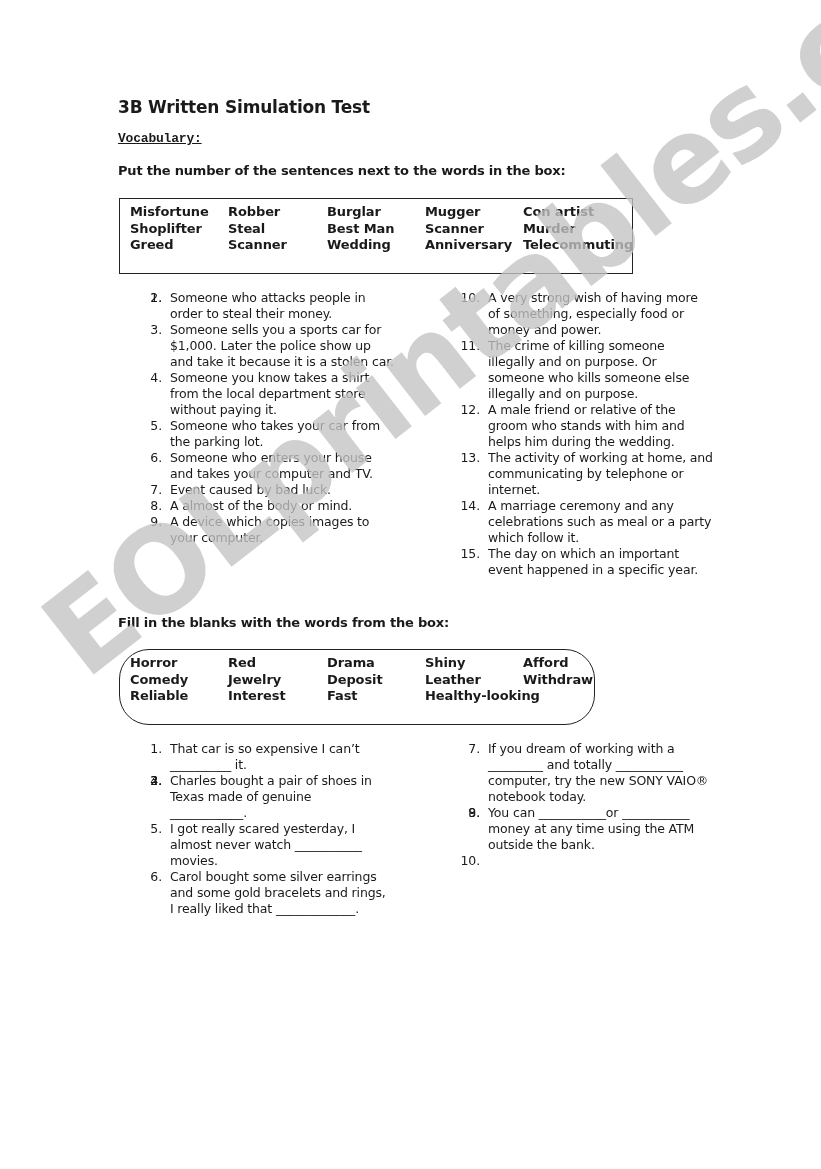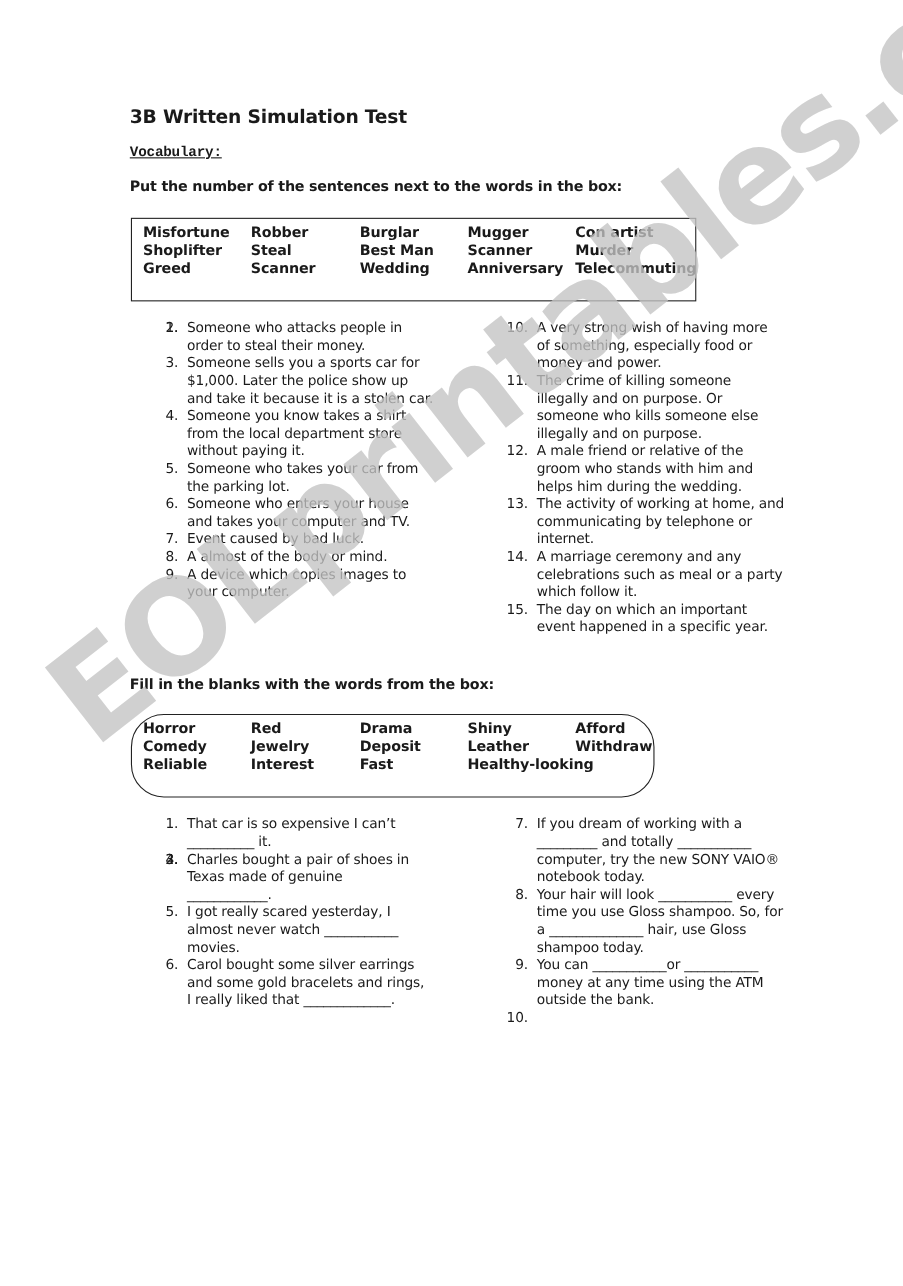--- a/index.html
+++ b/index.html
@@ -97,19 +97,19 @@
   <ul class="list" id="p2left" style="left:130px;top:741px;width:260px;">
       <li><span class="num">1.</span><span>That car is so expensive I can’t __________ it.</span></li>
       <li><span class="num">2.</span></li>
       <li><span class="num">3.</span></li>
       <li><span class="num">4.</span><span>Charles bought a pair of shoes in Texas made of genuine ____________.</span></li>
       <li><span class="num">5.</span><span>I got really scared yesterday, I almost never watch ___________ movies.</span></li>
       <li><span class="num">6.</span><span>Carol bought some silver earrings and some gold bracelets and rings, I really liked that _____________.</span></li>
     </ul>
   <ul class="list right" id="p2right" style="left:448px;top:741px;width:265px;">
       <li><span class="num">7.</span><span>If you dream of working with a _________ and totally ___________ computer, try the new SONY VAIO® notebook today.</span></li>
-      <li><span class="num">8.</span><span>Your hair will look ___________ every time you use Gloss shampoo. So, for a ______________ hair, use Gloss shampoo today.</span></li>
+      <li><span class="num">8.</span></li>
       <li><span class="num">9.</span><span>You can ___________or ___________ money at any time using the ATM outside the bank.</span></li>
       <li><span class="num">10.</span></li>
     </ul>
 
   <div class="watermark">EOLprintables.com</div>
 </div>
 
 </body></html>

